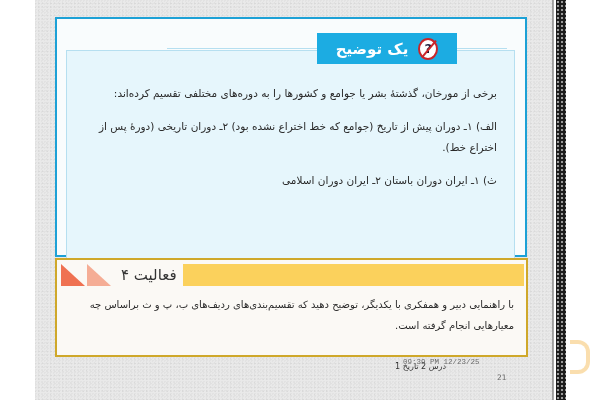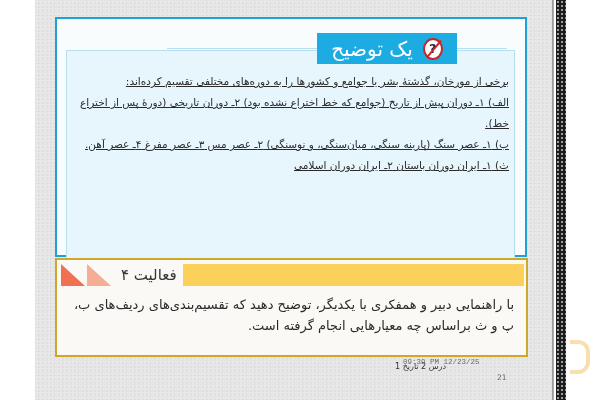--- a/index.html
+++ b/index.html
@@ -12,36 +12,36 @@
     .strip { position:absolute; left:556px; top:0; width:10px; height:400px;
       background:
         radial-gradient(circle, #9a9a9a 1px, transparent 1.6px) 0 0/4px 4px,
         #1a1a1a; }
     .strip-line { position:absolute; left:552px; top:0; width:2px; height:400px; background:#555; opacity:0.5; }
     .ghost-logo { position:absolute; left:570px; top:340px; width:16px; height:26px; border:4px solid #f9d79a; border-left:none; border-radius:0 12px 12px 0; opacity:0.8; }
 
     .info-box { position:absolute; left:55px; top:17px; width:472px; height:240px; border:2px solid #1da1d6; background:#f9fcfd; box-sizing:border-box; }
     .info-panel { position:absolute; left:9px; top:31px; width:449px; height:209px; border:1px solid #b6dff0; background:#e6f6fc; box-sizing:border-box; }
     .info-tab { position:absolute; left:260px; top:14px; width:140px; height:31px; background:#1cace2; display:flex; align-items:center; justify-content:center; gap:10px; direction:rtl; }
-    .info-tab-title { color:#ffffff; font-weight:normal; font-size:20px; font-family:"DejaVu Sans", sans-serif; }
+    .info-tab-title { color:#ffffff; font-weight:bold; font-size:15px; font-family:"DejaVu Sans", sans-serif; }
     .tab-icon { width:20px; height:22px; border-radius:50%; background:#ffffff; border:2px solid #c9262a; position:relative; box-sizing:border-box; display:flex; align-items:center; justify-content:center; font-weight:bold; font-size:13px; color:#1b1b3a; }
     .tab-icon::after { content:""; position:absolute; left:8px; top:-2px; width:2px; height:22px; background:#c9262a; transform:rotate(40deg); }
     .tab-line-left { position:absolute; left:110px; top:29px; width:150px; height:1px; background:#b6dff0; }
     .tab-line-right { position:absolute; left:400px; top:29px; width:50px; height:1px; background:#b6dff0; }
 
     .info-text { position:absolute; right:16px; top:52px; width:445px; direction:rtl; text-align:right; font-size:10.5px; color:#2a2a2a; line-height:21px; font-family:"DejaVu Sans", sans-serif; }
-    .info-text p { margin:0;text-decoration:underline; }
+    .info-text p { margin:12px; }
 
     .act-box { position:absolute; left:55px; top:258px; width:473px; height:99px; border:2px solid #cfa82a; background:#fbf9f5; box-sizing:border-box; }
     .act-header { position:absolute; left:2px; top:4px; right:2px; height:27px; display:flex; direction:ltr;text-align:center; }
     .act-header-band { position:absolute; left:124px; right:0; top:0; height:22px; background:#fbd15c; }
     .tri1 { position:absolute; left:2px; top:0; width:0; height:0; border-bottom:22px solid #ef7151; border-left:24px solid transparent; transform:scaleX(-1); }
     .tri2 { position:absolute; left:28px; top:0; width:0; height:0; border-bottom:22px solid #f5ad95; border-left:24px solid transparent; transform:scaleX(-1); }
     .act-title { position:absolute; left:62px; top:0; height:22px; line-height:22px; font-size:15px; color:#333; font-family:"DejaVu Sans", sans-serif; direction:rtl; }
-    .act-text { position:absolute; right:12px; top:34px; width:450px; direction:rtl; text-align:right; font-size:13px; color:#2a2a2a; line-height:21px; font-family:"DejaVu Sans", sans-serif; }
+    .act-text { position:absolute; right:12px; top:34px; width:450px; direction:rtl; text-align:right; font-size:10px; color:#2a2a2a; line-height:21px; font-family:"DejaVu Sans", sans-serif; }
 
     .footer-title { position:absolute; left:395px; top:362px; width:90px; text-align:left; font-size:8px; color:#333; direction:rtl; font-family:"DejaVu Sans", sans-serif; }
     .footer-date { position:absolute; left:403px; top:358px; font-size:7.5px; color:#6a6a6a; font-family:Liberation Mono, monospace; }
     .footer-page { position:absolute; left:497px; top:373px; font-size:7.5px; color:#6a6a6a; font-family:"DejaVu Sans", sans-serif; }
   </style>
 </head>
 <body>
 
 <div class="slide"></div>
 <div class="strip-line"></div>
@@ -52,21 +52,20 @@
   <div class="info-panel"></div>
   <div class="tab-line-left"></div>
   <div class="tab-line-right"></div>
   <div class="info-tab">
     <span class="tab-icon">?</span>
     <span class="info-tab-title">یک توضیح</span>
   </div>
   <div class="info-text">
     <p>برخی از مورخان، گذشتهٔ بشر یا جوامع و کشورها را به دوره‌های مختلفی تقسیم کرده‌اند:</p>
     <p>الف) ۱ـ دوران پیش از تاریخ (جوامع که خط اختراع نشده بود) ۲ـ دوران تاریخی (دورهٔ پس از اختراع خط).</p>
-    <p>ب) ۱ـ عصر سنگ (پارینه سنگی، میان‌سنگی، و نوسنگی) ۲ـ عصر مس ۳ـ عصر مفرغ ۴ـ عصر آهن.</p>
     <p>ث) ۱ـ ایران دوران باستان ۲ـ ایران دوران اسلامی</p>
   </div>
 </div>
 
 <div class="act-box">
   <div class="act-header">
     <div class="act-header-band"></div>
     <div class="tri1"></div>
     <div class="tri2"></div>
     <div class="act-title">فعالیت ۴</div>

